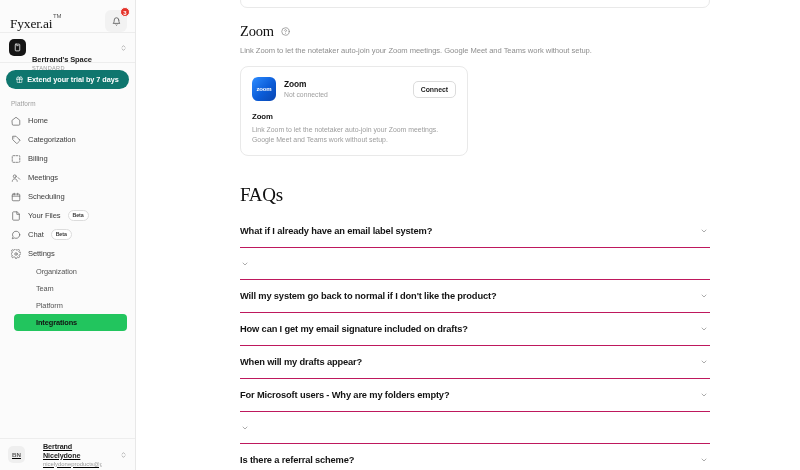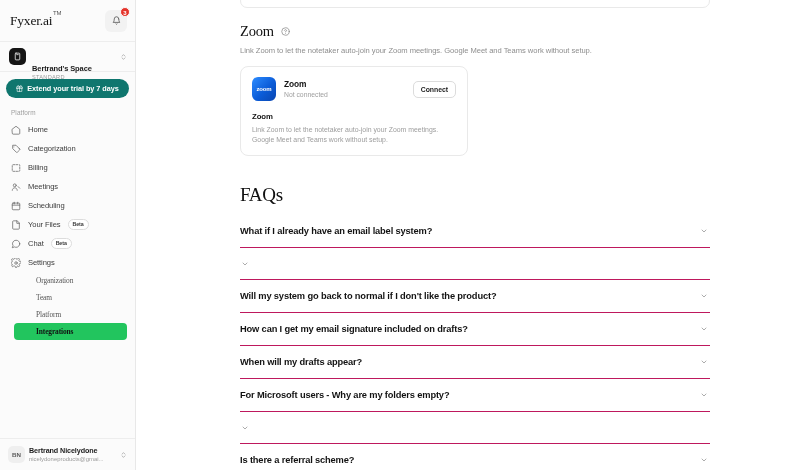--- a/index.html
+++ b/index.html
@@ -14,22 +14,22 @@
   
   .sidebar {
     width: 136px; height: 470px;
     background: #fbfbfb;
     border-right: 1px solid #e8e8e8;
     display: flex; flex-direction: column;
     flex: 0 0 136px;
     position: relative;
   }
   .sb-top {
-    height: 42px;
-    display: flex; align-items: center; justify-content: space-between;
+    height: 33px;
+    display: flex; align-items: flex-end; justify-content: space-between;
     padding: 0 8px 0 10px;
     border-bottom: 1px solid #ededed;
   }
   .logo {
     font-family: "Liberation Serif", serif;
     font-size: 13.5px; color: #111; letter-spacing: -0.2px;
     position: relative; white-space: nowrap;
   }
   .logo .tm {
     position: absolute; top: -3px; right: -9px;
@@ -80,32 +80,32 @@
     height: 19px; display: flex; align-items: center; gap: 7px;
     padding: 0 8px 0 11px; cursor: pointer;
     font-size: 7.6px; color: #3d3d3d; letter-spacing: -0.1px;
   }
   .nav-item .ic { width: 10px; height: 10px; flex: 0 0 10px; display:flex; align-items:center; justify-content:center; }
   .beta {
     font-size: 5.3px; font-weight: bold; color: #3a3a3a;
     border: 1px solid #dcdcdc; border-radius: 7px;
     padding: 1px 4px; line-height: 7px; background: #fff;
   }
-  .sub-nav { display: flex; flex-direction: column; padding-left: 0; font-family: Liberation Serif, serif; }
+  .sub-nav { display: flex; flex-direction: column; padding-left: 0; }
   .sub-item {
     height: 17px; display: flex; align-items: center;
     padding-left: 22px; margin: 0 8px 0 14px; border-radius: 4px;
     font-size: 7.4px; color: #555; cursor: pointer; letter-spacing: -0.1px;
   }
   .sub-item.active { background: #22c55e; color: #121212; font-weight: bold; }
 
   .sb-bottom {
     position: absolute; bottom: 0; left: 0; right: 0;
     height: 32px; border-top: 1px solid #ededed;
-    display: flex; align-items: center; gap: 4px; padding: 0 8px 0 8px;
+    display: flex; align-items: center; gap: 18px; padding: 0 8px 0 8px; text-decoration: underline;
   }
   .avatar {
     width: 17px; height: 17px; border-radius: 5px; background: #efefef;
     display: flex; align-items: center; justify-content: center;
     font-size: 6.2px; color: #5a5a5a; font-weight: bold; flex: 0 0 17px;
   }
   .user-txt { flex: 1; min-width: 0; }
   .user-name { font-size: 7.2px; color: #1a1a1a; font-weight: 600; line-height: 9px; letter-spacing: -0.1px; }
   .user-mail { font-size: 5.9px; color: #9b9b9b; line-height: 8px; white-space: nowrap; overflow: hidden; }
 

